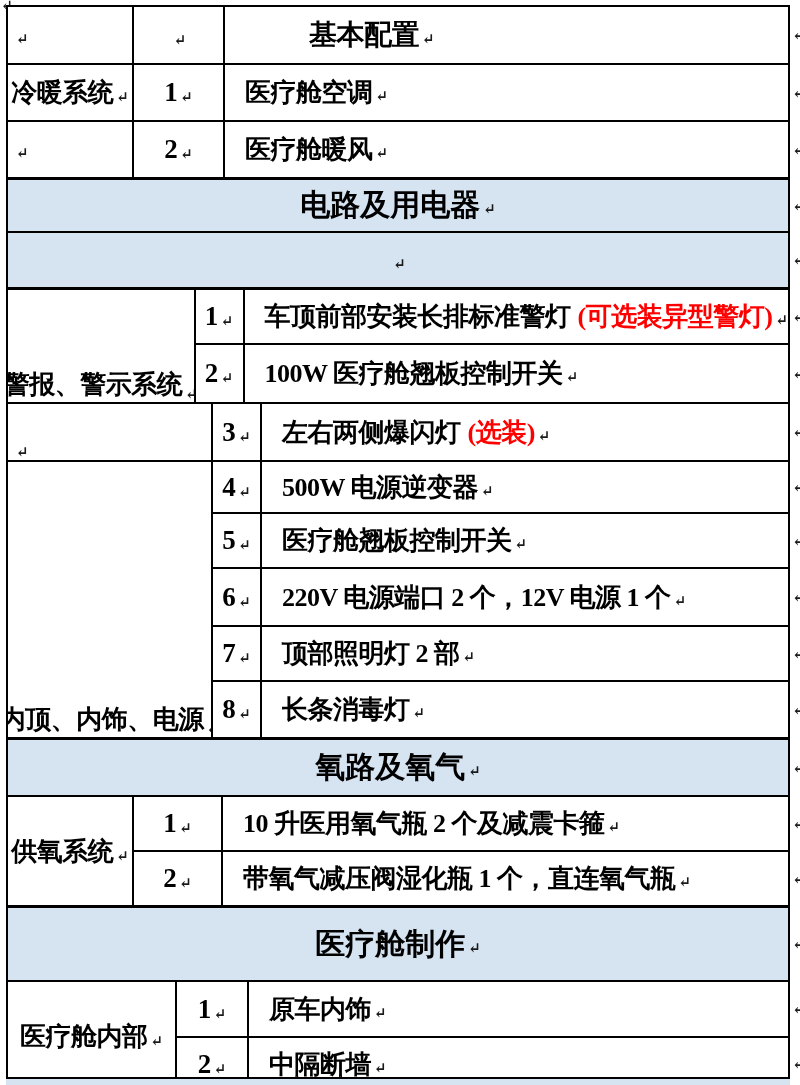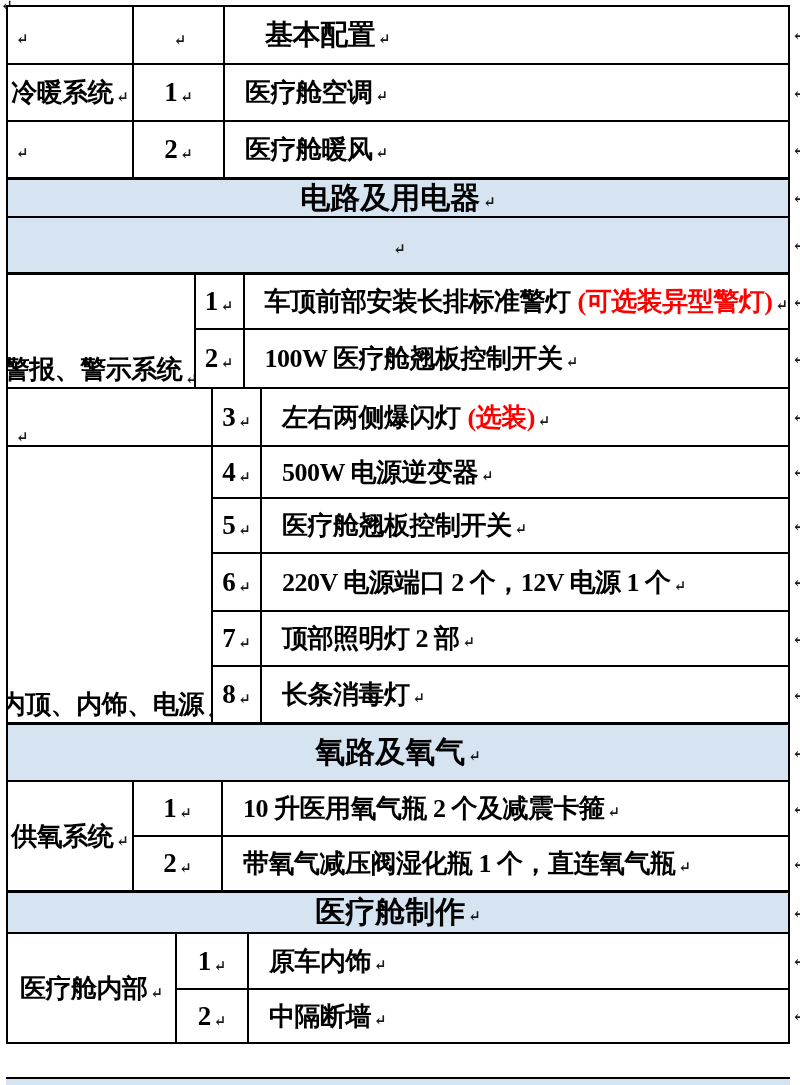--- a/index.html
+++ b/index.html
@@ -18,21 +18,21 @@
   .sec .rows{flex:1;display:flex;flex-direction:column;}
   .cell{
     box-sizing:border-box;display:flex;align-items:center;overflow:hidden;
     white-space:nowrap;font-size:26px;letter-spacing:-0.5px;
   }
   .br{border-right:2px solid #000;}
   .num{justify-content:center;font-size:27px;}
   .grp{justify-content:center;font-size:26px;}
   .empty{justify-content:flex-start;padding-left:5px;}
   .item{padding-left:20px;flex:1;}
-  .title-cell{padding-left:40px;font-size:28px;flex:1;}
+  .title-cell{padding-left:84px;font-size:28px;flex:1;}
   .band{
     background:#d6e4f2;display:flex;align-items:center;justify-content:center;
     font-size:30px;box-sizing:border-box;position:relative;
   }
   .mark{
     font-size:15px;line-height:1;color:#1a1a1a;margin-left:3px;margin-top:8px;
     letter-spacing:0;flex:none;
   }
   .grp .mark,.num .mark{margin-top:10px;}
   .rowend{
@@ -96,21 +96,21 @@
           <span>2</span>
           <span class="mark">↵</span>
         </div>
       <div class="cell item">
           <span>医疗舱暖风</span>
           <span class="mark">↵</span>
         </div>
       <span class="rowend">↵</span>
     </div>
 
-    <div class="band bt3" style="height:39px">
+    <div class="band bt3" style="height:54px">
       <span>电路及用电器</span>
         <span class="mark">↵</span>
       <span class="rowend">↵</span>
     </div>
 
     <div class="band bt2" style="height:56px">
       <span class="mark">↵</span>
       <span class="rowend">↵</span>
     </div>
 
@@ -256,21 +256,21 @@
             </div>
           <div class="cell item">
               <span>带氧气减压阀湿化瓶 1 个，直连氧气瓶</span>
               <span class="mark">↵</span>
             </div>
           <span class="rowend">↵</span>
         </div>
       </div>
     </div>
 
-    <div class="band bt3" style="height:42px">
+    <div class="band bt3" style="height:75px">
       <span>医疗舱制作</span>
         <span class="mark">↵</span>
       <span class="rowend">↵</span>
     </div>
 
     <div class="sec bt2">
       <div class="cell grp br wD1">
           <span>医疗舱内部</span>
           <span class="mark">↵</span>
         </div>

